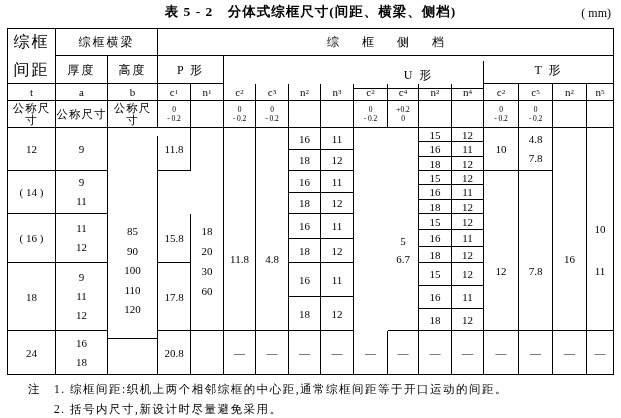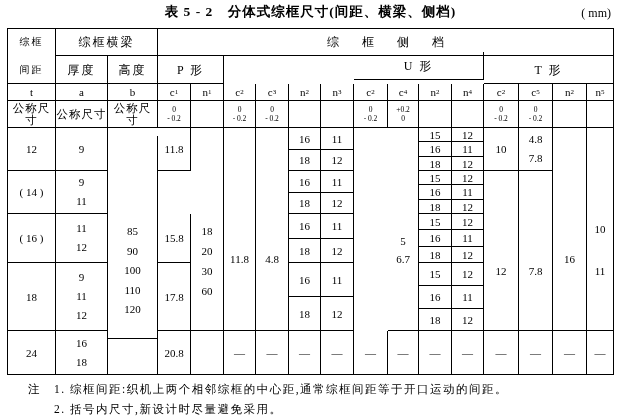--- a/index.html
+++ b/index.html
@@ -8,21 +8,21 @@
   .title{position:absolute;top:3px;left:0;width:100%;text-align:center;
          font-size:13.5px;font-weight:bold;letter-spacing:1px;}
   .unit{position:absolute;top:6px;right:10px;font-size:12px;}
   .tbl{position:absolute;left:7px;top:28px;width:607px;height:347px;
        border-left:1px solid #000;border-top:1px solid #000;box-sizing:border-box;}
   .c{position:absolute;box-sizing:border-box;border-right:1px solid #000;border-bottom:1px solid #000;
      display:flex;align-items:center;justify-content:center;font-size:11px;line-height:12px;text-align:center;}
   .col{flex-direction:column;}
   .st{justify-content:flex-start;align-items:center;}
   .hdr{font-size:12px;letter-spacing:2px;line-height:14px;}
-  .two28{line-height:28px;letter-spacing:2px;font-size:10px;}
+  .two28{line-height:28px;letter-spacing:2px;font-size:16px;}
   .side{letter-spacing:10px;text-indent:10px;}
   .nom{font-size:11.5px;letter-spacing:1px;}
   .sym{font-size:11px;}
   .sym sub{font-size:7px;line-height:6px;}
   .tol{font-size:7.5px;line-height:9px;}
   .lh19{line-height:19px;}
   .blist{padding-top:86px;line-height:19.5px;}
   .n1list{padding-top:93px;line-height:20px;}
   .mid1{padding-top:125px;}
   .mid2{padding-top:104px;line-height:18px;}
@@ -43,21 +43,21 @@
 
     <div class="c col two28" style="left:0;top:0;width:48px;height:55px">
       <span>综框</span>
       <span>间距</span>
     </div>
     <div class="c hdr side" style="left:150px;top:0;width:456px;height:27px">综 框 侧 档</div>
     <div class="c hdr" style="left:48px;top:0;width:102px;height:27px">综框横梁</div>
     <div class="c hdr" style="left:48px;top:27px;width:52px;height:28px">厚度</div>
     <div class="c hdr" style="left:100px;top:27px;width:50px;height:28px">高度</div>
     <div class="c hdr" style="left:150px;top:27px;width:66px;height:28px">P 形</div>
-    <div class="c hdr" style="left:346px;top:23px;width:130px;height:28px">U 形</div>
+    <div class="c hdr" style="left:346px;top:32px;width:130px;height:28px">U 形</div>
     <div class="c hdr" style="left:476px;top:27px;width:130px;height:28px">T 形</div>
 
     <div class="c sym" style="left:0;top:55px;width:48px;height:17px">
         <span>t</span>
         <sub></sub>
       </div>
     <div class="c sym" style="left:48px;top:55px;width:52px;height:17px">
         <span>a</span>
         <sub></sub>
       </div>

